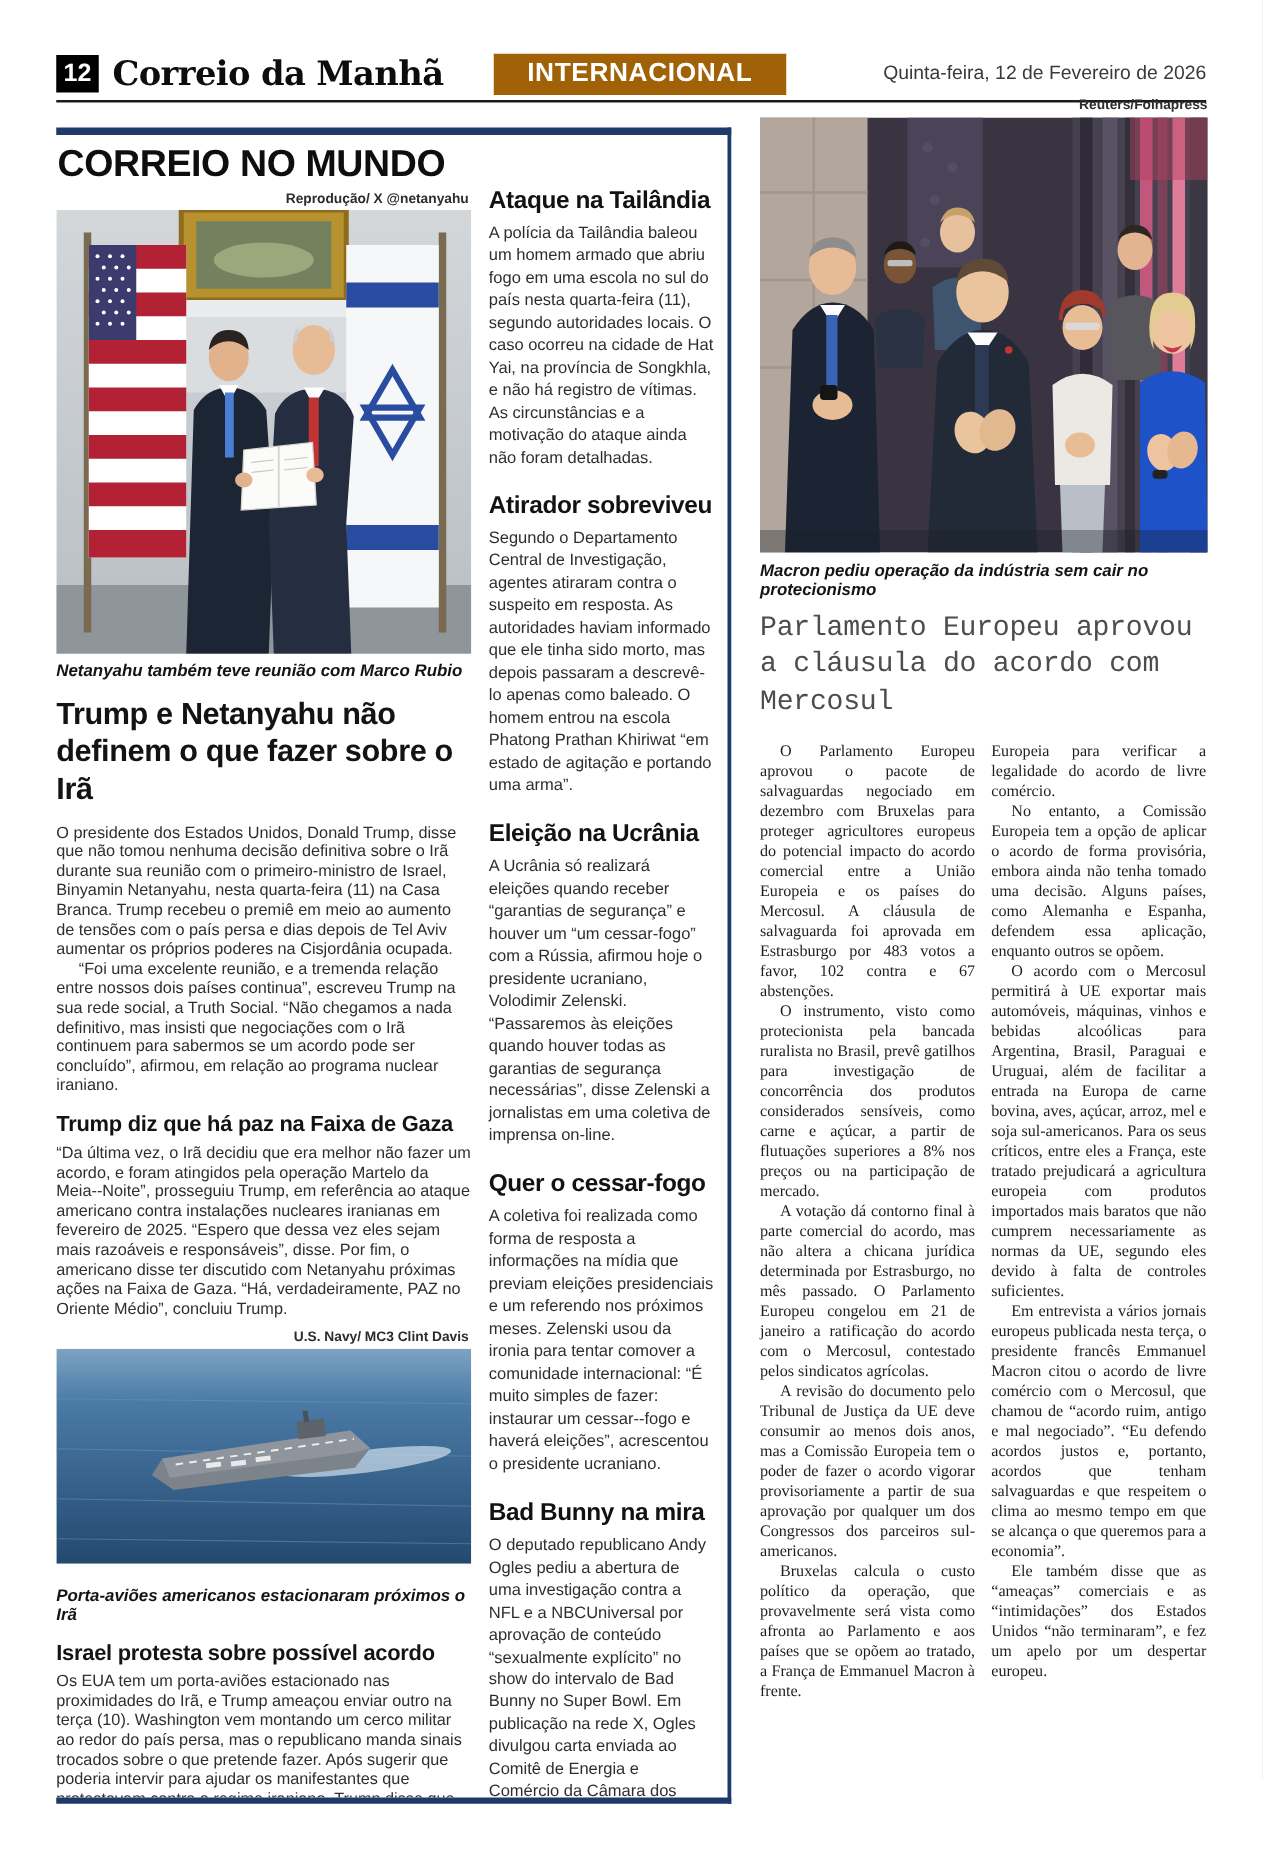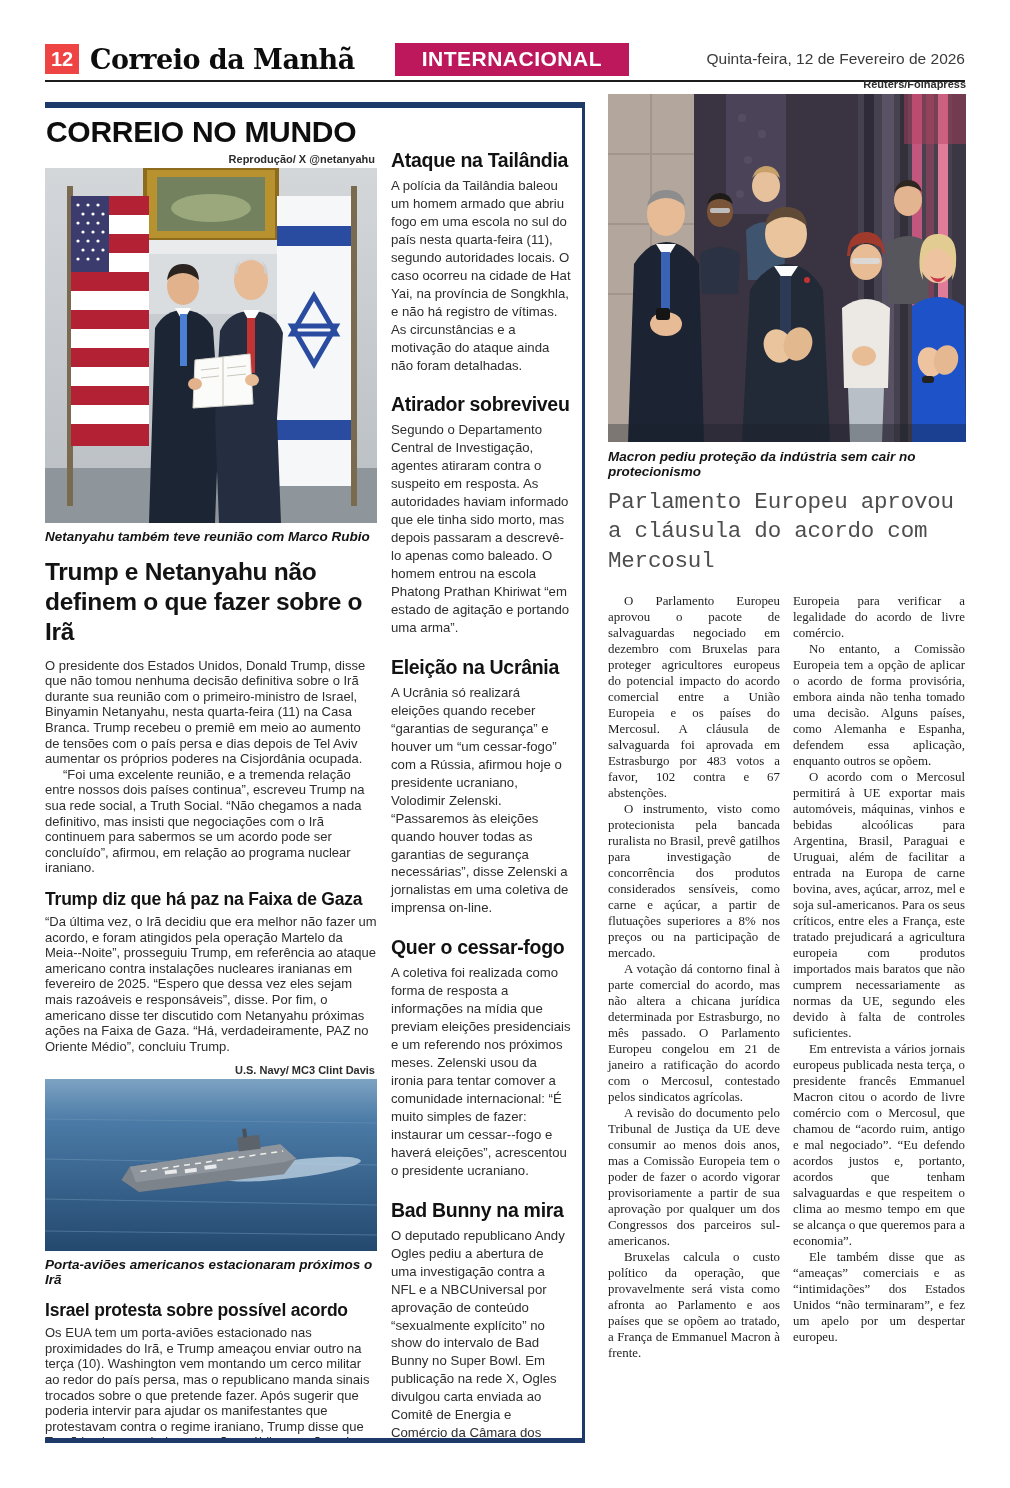--- a/index.html
+++ b/index.html
@@ -5,25 +5,25 @@
   * { margin:0; padding:0; box-sizing:border-box; }
   html,body { background:#e9e9e9; }
   .page {
     position:relative; width:1010px; height:1488px; margin:0 auto;
     background:#ffffff; overflow:hidden;
     font-family:"Liberation Sans", sans-serif; color:#222;
   }
   
   .header { position:absolute; left:45px; right:45px; top:42px; height:34px;
     display:flex; align-items:center; }
-  .pagenum { width:34px; height:30px; background:#ef4444; color:#fff;
+  .pagenum { width:34px; height:30px; background:#000000; color:#fff;
     font-size:20px; font-weight:bold; display:flex; align-items:center; justify-content:center; }
   .masthead { font-family:"DejaVu Serif", serif; font-weight:bold; font-size:27px;
     letter-spacing:-0.5px; color:#0d0d0d; margin-left:11px; white-space:nowrap; }
-  .sectionbox { background:#be185d; color:#fff; font-size:21px; font-weight:bold;
+  .sectionbox { background:#a16207; color:#fff; font-size:21px; font-weight:bold;
     letter-spacing:0.5px; padding:4px 27px 5px; margin-left:40px; white-space:nowrap; }
   .date { margin-left:auto; font-size:15.5px; color:#3a3a3a; }
   .headrule { position:absolute; left:45px; right:45px; top:80px; height:2px; background:#1c1c1c; }
 
   
   .mundo { position:absolute; left:45px; top:102px; width:540px; height:1341px;
     border-top:6px solid #1e3a6b; border-right:3px solid #1e3a6b; border-bottom:5px solid #1e3a6b;
     overflow:hidden; }
   .mundo-title { font-size:30px; font-weight:800; color:#0e0e0e; letter-spacing:-0.3px;
     margin:7px 0 0 1px; }
@@ -38,21 +38,21 @@
   .lead-credit { margin:4px 2px 3px 0; }
   .lead-caption { margin:6px 0 13px; }
   .lead-headline { font-size:24.5px; font-weight:800; line-height:1.22; color:#131313;
     letter-spacing:-0.3px; margin:0 0 11px; }
   .bodytext { font-size:13px; line-height:1.2; color:#2e2e2e; }
   .bodytext p { margin:0; }
   .bodytext p.indent { text-indent:18px; }
   .subhead { font-size:17.5px; font-weight:800; color:#131313; letter-spacing:-0.2px;
     margin:13px 0 4px; }
   .photo2-credit { margin:10px 2px 3px 0; }
-  .carrier-caption { margin:6px 0 2px; }
+  .carrier-caption { margin:18px 0 2px; }
 
   .brief { margin-bottom:19px; }
   .brief-h { font-size:19.5px; font-weight:800; color:#121212; letter-spacing:-0.3px;
     margin-bottom:5px; }
   .brief-b { font-size:13.2px; line-height:1.36; color:#2e2e2e; }
 
   
   .article { position:absolute; left:608px; top:78px; width:358px; }
   .art-credit { margin:0 0 4px; }
   .art-caption { margin:7px 0 9px; }
@@ -359,21 +359,21 @@
           <path d="M304 212 q26 -18 52 0 l2 136 h-54 z" fill="#1d52c9"></path>
           <ellipse cx="322" cy="268" rx="12" ry="15" fill="#eec3a0" transform="rotate(-15 322 268)"></ellipse>
           <ellipse cx="338" cy="266" rx="12" ry="15" fill="#e6b892" transform="rotate(15 338 266)"></ellipse>
           <rect x="314" y="282" width="12" height="7" rx="3" fill="#222"></rect>
         </g>
 
         <rect x="0" y="330" width="358" height="18" fill="#1a1f29" opacity="0.35"></rect>
       </svg>
     </span>
 
-    <div class="caption art-caption">Macron pediu proteção da indústria sem cair no protecionismo</div>
+    <div class="caption art-caption">Macron pediu operação da indústria sem cair no protecionismo</div>
 
     <div class="art-deck">Parlamento Europeu aprovou a cláusula do acordo com Mercosul</div>
 
     <div class="art-body">
       <div class="art-col">
         <p>O Parlamento Europeu aprovou o pacote de salvaguardas negociado em dezembro com Bruxelas para proteger agricultores europeus do potencial impacto do acordo comercial entre a União Europeia e os países do Mercosul. A cláusula de salvaguarda foi aprovada em Estrasburgo por 483 votos a favor, 102 contra e 67 abstenções.</p>
         <p>O instrumento, visto como protecionista pela bancada ruralista no Brasil, prevê gatilhos para investigação de concorrência dos produtos considerados sensíveis, como carne e açúcar, a partir de flutuações superiores a 8% nos preços ou na participação de mercado.</p>
         <p>A votação dá contorno final à parte comercial do acordo, mas não altera a chicana jurídica determinada por Estrasburgo, no mês passado. O Parlamento Europeu congelou em 21 de janeiro a ratificação do acordo com o Mercosul, contestado pelos sindicatos agrícolas.</p>
         <p>A revisão do documento pelo Tribunal de Justiça da UE deve consumir ao menos dois anos, mas a Comissão Europeia tem o poder de fazer o acordo vigorar provisoriamente a partir de sua aprovação por qualquer um dos Congressos dos parceiros sul-americanos.</p>
         <p>Bruxelas calcula o custo político da operação, que provavelmente será vista como afronta ao Parlamento e aos países que se opõem ao tratado, a França de Emmanuel Macron à frente.</p>

